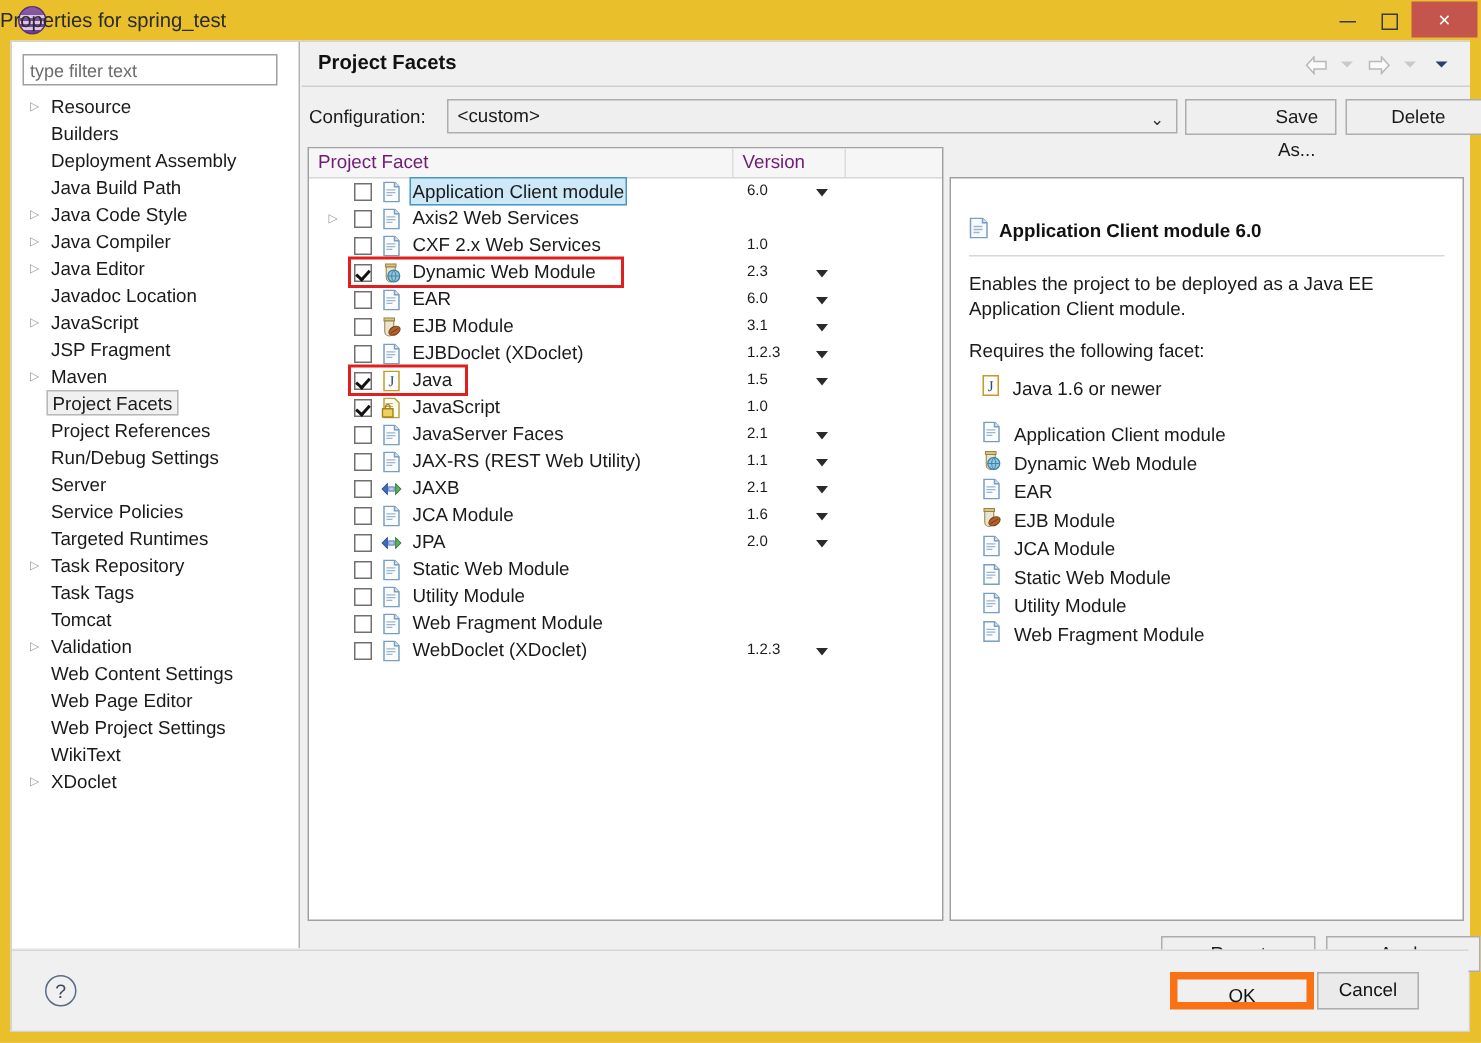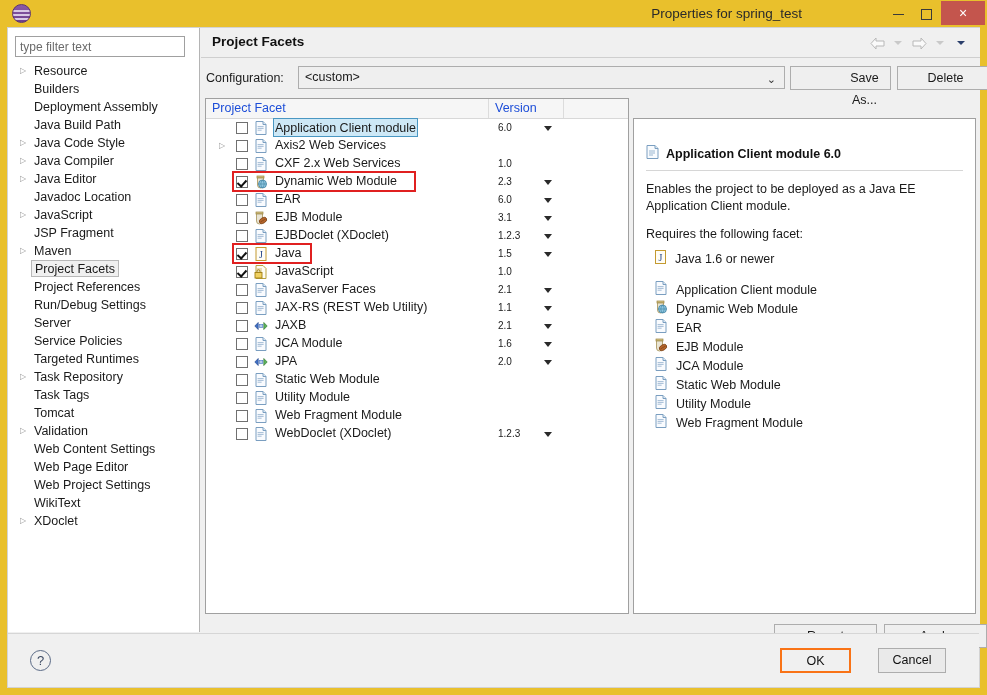--- a/index.html
+++ b/index.html
@@ -34,21 +34,21 @@
   #app-icon::before {
     content:"";
     position:absolute; left:0; top:5px; width:100%; height:2px;
     background:#d8c8e4;
     box-shadow: 0 4px 0 #d8c8e4, 0 8px 0 #d8c8e4;
   }
   #title-text {
     position: absolute; left: 0; top: 0;
     width: 802px; height: 27px;
     line-height: 27px;
-    text-align: right;
+    text-align: left;
     font-size: 13.5px;
     color: #2a2a2a;
   }
   .wbtn {
     position: absolute; top: 0; height: 27px;
     text-align: center; line-height: 27px;
     color: #3a3a3a; font-size: 13px;
     cursor: default;
   }
   #btn-min { right: 75px; width: 28px; }
@@ -190,21 +190,21 @@
     border: 1px solid #a0a0a0;
   }
   #facets-head {
     position: absolute; left: 0; top: 0;
     width: 422px; height: 20px;
     background: #f6f6f6;
     border-bottom: 1px solid #d8d8d8;
   }
   .colhead {
     position: absolute; top: 0; height: 19px; line-height: 19px;
-    font-size: 12.5px; color: #1d4ed8;
+    font-size: 12.5px; color: #701a75;
     padding-left: 6px;
     border-right: 1px solid #dcdcdc;
     cursor: default;
   }
   #col-facet { left: 0; width: 283px; }
   #col-version { left: 283px; width: 75px; }
   #col-extra { left: 358px; width: 64px; border-right: none; }
 
   #facets-body {
     position: absolute; left: 0; top: 20px;
@@ -349,23 +349,23 @@
     position: absolute; left: 22px; top: 16px;
     width: 21px; height: 21px;
     border: 1px solid #5a6a86;
     border-radius: 50%;
     color: #3c4a63; font-size: 13px;
     text-align: center; line-height: 19px;
     cursor: default;
   }
   #btn-ok {
     position: absolute; left: 772px; top: 14px;
-    width: 71px; height: 25px;
+    width: 96px; height: 25px;
     background: #f0f0f0;
-    border: 2px solid #f97316;
+    border: 5px solid #f97316;
     font-size: 12.5px; color: #111;
     text-align: center; line-height: 23px;
     cursor: default;
   }
   #btn-cancel {
     position: absolute; left: 870px; top: 14px;
     width: 68px; height: 25px;
     background: #eaeaea;
     border: 1px solid #adadad;
     font-size: 12.5px; color: #111;

